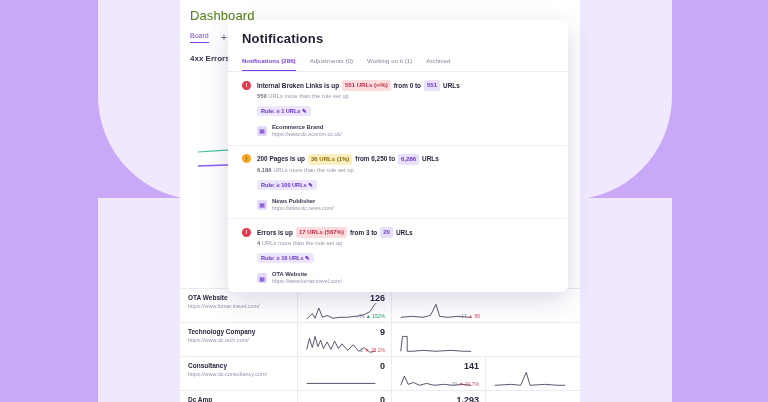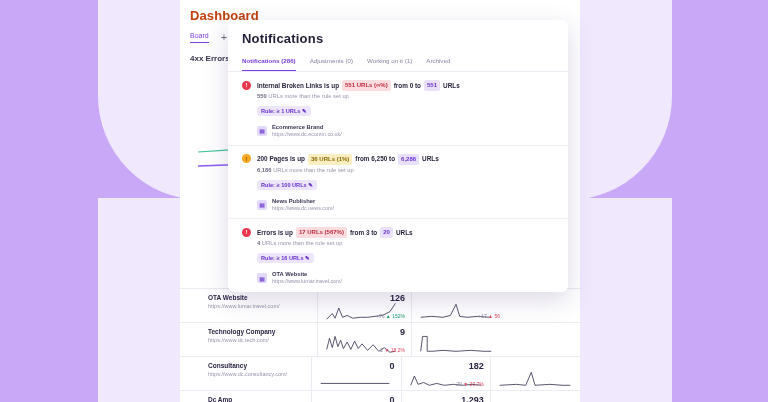--- a/index.html
+++ b/index.html
@@ -34,36 +34,36 @@
     background: #f0e9fd;
   }
 
   
   .app {
     position: absolute; left: 180px; top: 0px;
     width: 400px; height: 402px;
     background: #ffffff; overflow: hidden;
   }
   .app-head { padding: 8px 10px 0 10px; }
-  .app-title { font-size: 13px; font-weight: 700; color: #c2410c; letter-spacing: .1px; }
+  .app-title { font-size: 13px; font-weight: 400; color: #4d7c0f; letter-spacing: .1px; }
   .app-tabs {
     display: flex; align-items: center; gap: 12px;
     margin-top: 9px; font-size: 7px; color: #8d85a3;
   }
   .app-tab-active { color: #7b3fe4; border-bottom: 1.5px solid #7b3fe4; padding-bottom: 3px; }
   .app-plus { color: #6f6a80; font-size: 11px; line-height: 1; }
   .app-sub { margin-top: 11px; font-size: 8px; color: #3a3350; font-weight: 600; }
 
   .minichart { position: absolute; left: 16px; top: 138px; width: 120px; height: 40px; }
 
   
   .tbl { position: absolute; left: 0; top: 288px; width: 400px; }
   .trow {
     display: flex; align-items: stretch;
-    border-top: 1px solid #eceaf2; height: 34px; padding-left: 20px;
+    border-top: 1px solid #eceaf2; height: 34px;
   }
   .tcell-name {
     width: 118px; padding: 5px 8px; border-right: 1px solid #eceaf2;
   }
   .tname { font-size: 6.5px; font-weight: 700; color: #2b2340; line-height: 1.35; }
   .turl  { font-size: 5.5px; color: #9a93ad; line-height: 1.4; }
   .tcell-metric {
     width: 94px; padding: 3px 6px 3px 4px;
     border-right: 1px solid #eceaf2; position: relative;
   }
@@ -214,21 +214,21 @@
           <div class="tcell-metric">
             <svg class="spark" width="80" height="26" viewBox="0 0 80 28">
               <path d="M2 22 L76 22" stroke="#3c3552" stroke-width="0.9" fill="none"></path>
             </svg>
             <div class="mval">0</div>
           </div>
           <div class="tcell-metric">
             <svg class="spark" width="80" height="26" viewBox="0 0 80 28">
               <path d="M2 24 L6 14 L10 23 L16 21 L22 24 L30 22 L38 24 L48 23 L58 24 L68 23 L78 24" stroke="#3c3552" stroke-width="0.9" fill="none"></path>
             </svg>
-            <div class="mval">182</div>
+            <div class="mval">141</div>
             <div class="mdelta"><span>-29</span> <span class="down">▼ 20.7%</span></div>
           </div>
           <div class="tcell-metric last">
             <svg class="spark" width="80" height="26" viewBox="0 0 80 28">
               <path d="M2 24 L20 23 L30 24 L36 10 L40 24 L56 23 L70 24 L78 24" stroke="#3c3552" stroke-width="0.9" fill="none"></path>
             </svg>
             <div class="mval"></div>
           </div>
         </div>
         <div class="trow">

